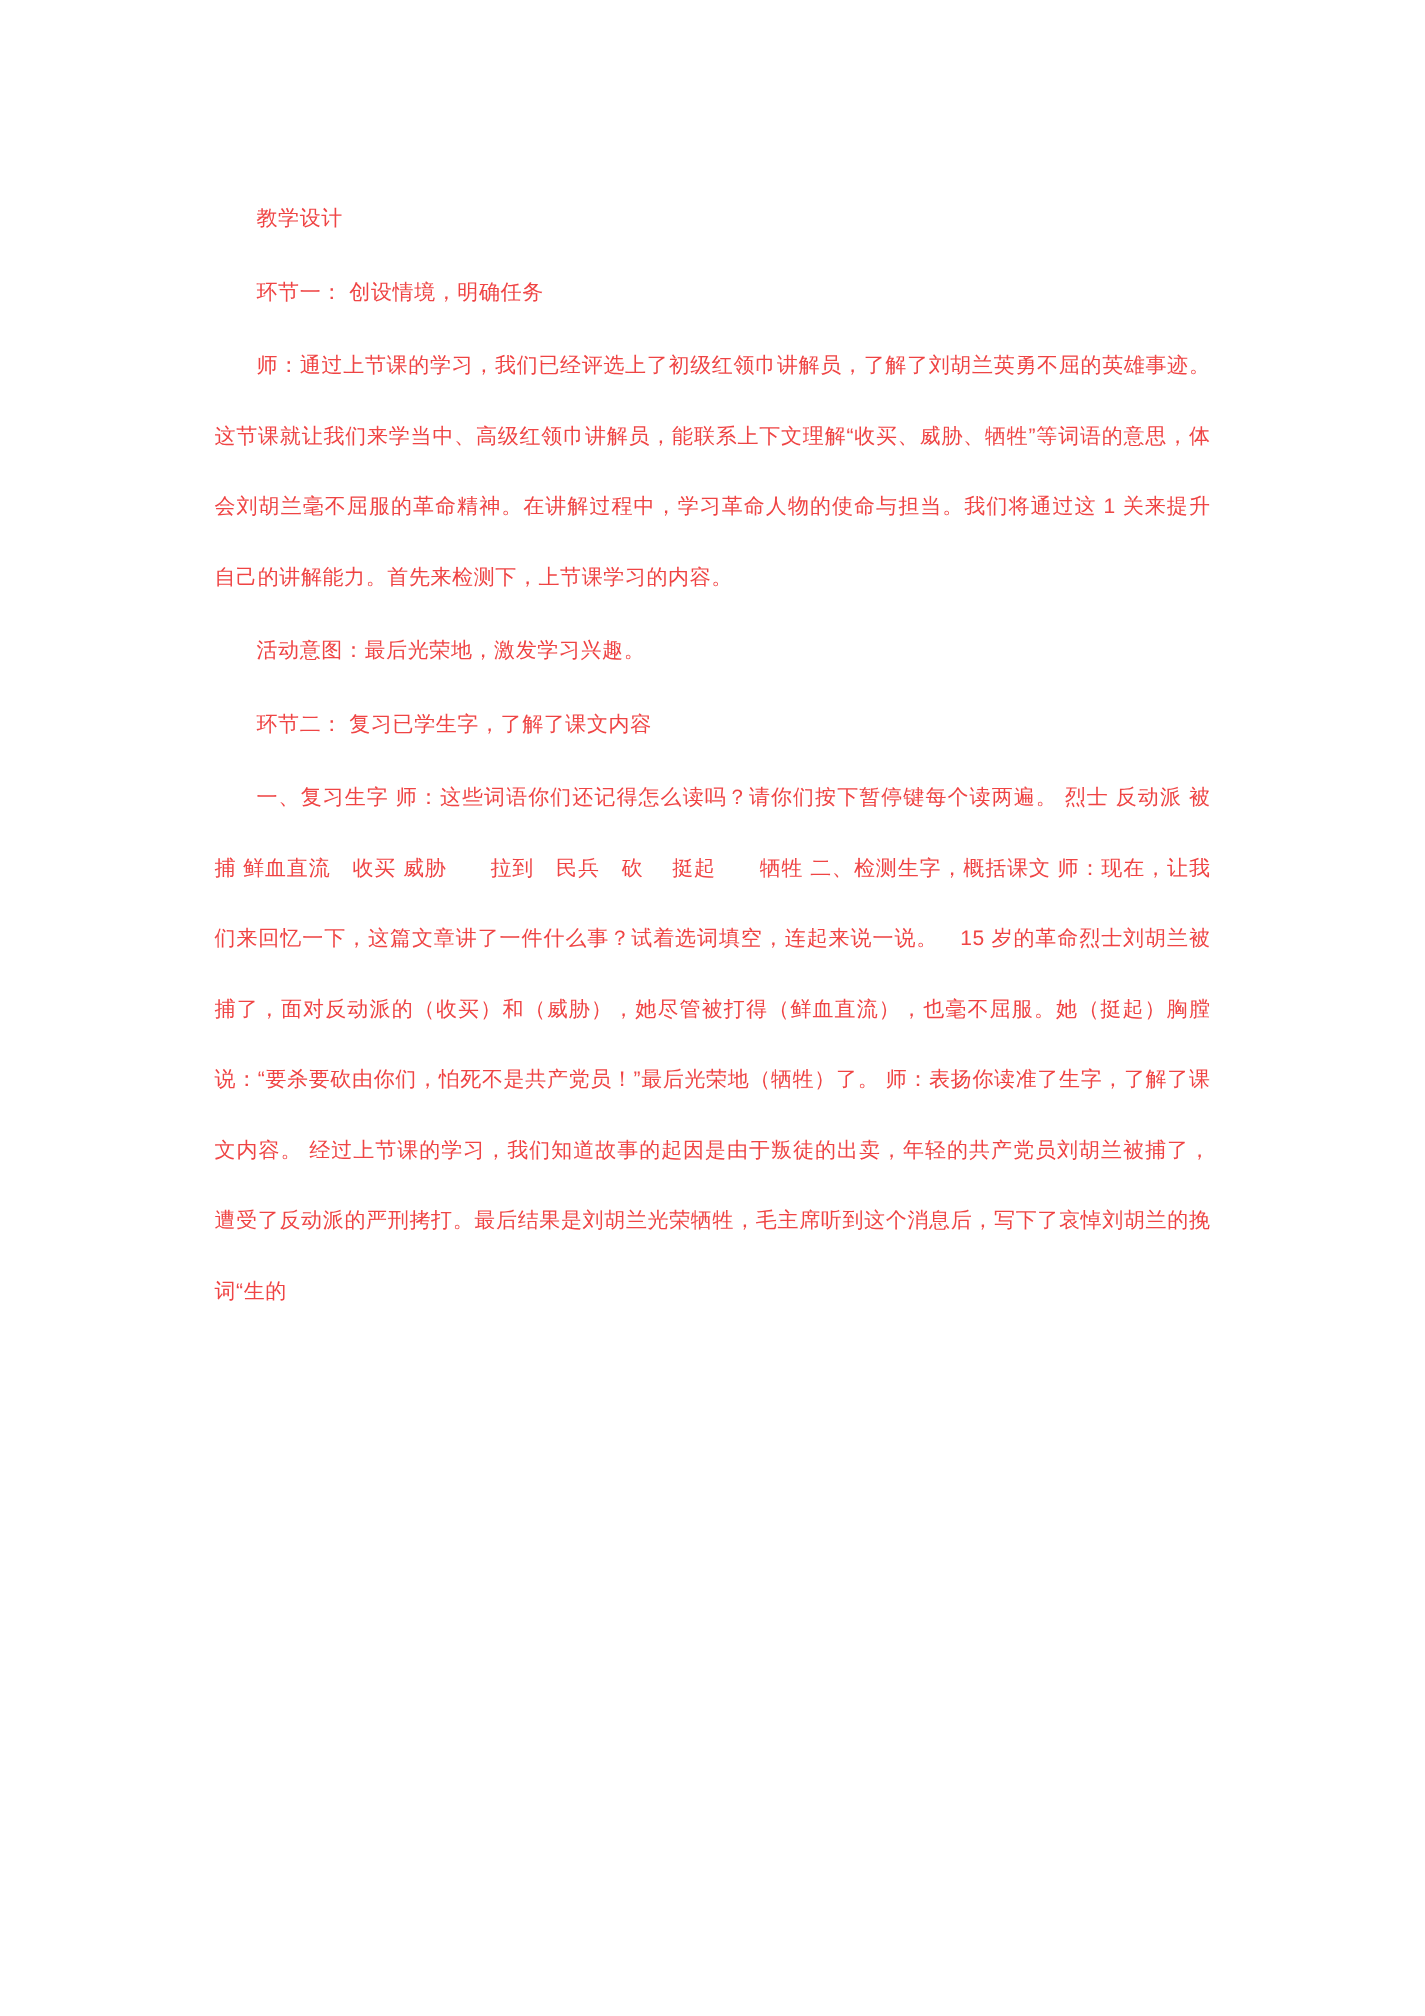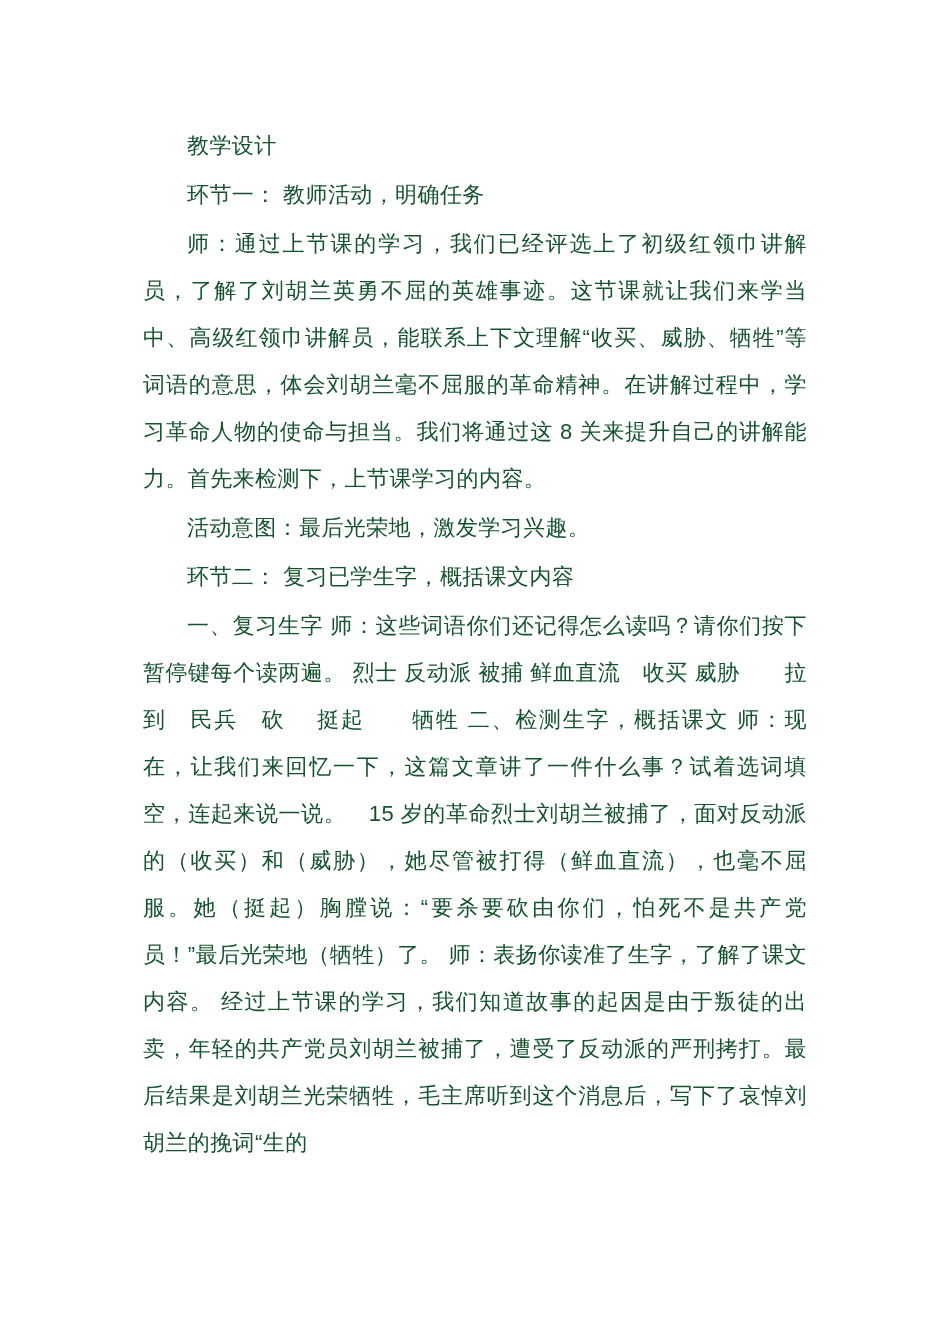--- a/index.html
+++ b/index.html
@@ -18,33 +18,33 @@
   .page {
     box-sizing: border-box;
     width: 950px;
     height: 1344px;
     padding: 122px 143px 40px 143px;
     background: #ffffff;
     overflow: hidden;
   }
   .para {
     margin: 0 0 2px 0;
-    font-size: 22px;
+    font-size: 14px;
     line-height: 47px;
     letter-spacing: 0.4px;
     text-indent: 2em;
     text-align: justify;
     text-justify: inter-ideograph;
-    color: #14532d;
+    color: #ef4444;
     word-break: break-all;
   }
 </style>
 </head>
 <body>
 
 <div class="page">
   <p class="para">教学设计</p>
-  <p class="para">环节一： 教师活动，明确任务</p>
-  <p class="para">师：通过上节课的学习，我们已经评选上了初级红领巾讲解员，了解了刘胡兰英勇不屈的英雄事迹。这节课就让我们来学当中、高级红领巾讲解员，能联系上下文理解“收买、威胁、牺牲”等词语的意思，体会刘胡兰毫不屈服的革命精神。在讲解过程中，学习革命人物的使命与担当。我们将通过这 8 关来提升自己的讲解能力。首先来检测下，上节课学习的内容。</p>
+  <p class="para">环节一： 创设情境，明确任务</p>
+  <p class="para">师：通过上节课的学习，我们已经评选上了初级红领巾讲解员，了解了刘胡兰英勇不屈的英雄事迹。这节课就让我们来学当中、高级红领巾讲解员，能联系上下文理解“收买、威胁、牺牲”等词语的意思，体会刘胡兰毫不屈服的革命精神。在讲解过程中，学习革命人物的使命与担当。我们将通过这 1 关来提升自己的讲解能力。首先来检测下，上节课学习的内容。</p>
   <p class="para">活动意图：最后光荣地，激发学习兴趣。</p>
-  <p class="para">环节二： 复习已学生字，概括课文内容</p>
+  <p class="para">环节二： 复习已学生字，了解了课文内容</p>
   <p class="para">一、复习生字 师：这些词语你们还记得怎么读吗？请你们按下暂停键每个读两遍。 烈士 反动派 被捕 鲜血直流　收买 威胁　　拉到　民兵　砍　 挺起　　牺牲 二、检测生字，概括课文 师：现在，让我们来回忆一下，这篇文章讲了一件什么事？试着选词填空，连起来说一说。　15 岁的革命烈士刘胡兰被捕了，面对反动派的（收买）和（威胁），她尽管被打得（鲜血直流），也毫不屈服。她（挺起）胸膛说：“要杀要砍由你们，怕死不是共产党员！”最后光荣地（牺牲）了。 师：表扬你读准了生字，了解了课文内容。 经过上节课的学习，我们知道故事的起因是由于叛徒的出卖，年轻的共产党员刘胡兰被捕了，遭受了反动派的严刑拷打。最后结果是刘胡兰光荣牺牲，毛主席听到这个消息后，写下了哀悼刘胡兰的挽词“生的</p>
 </div>
 
 </body></html>

